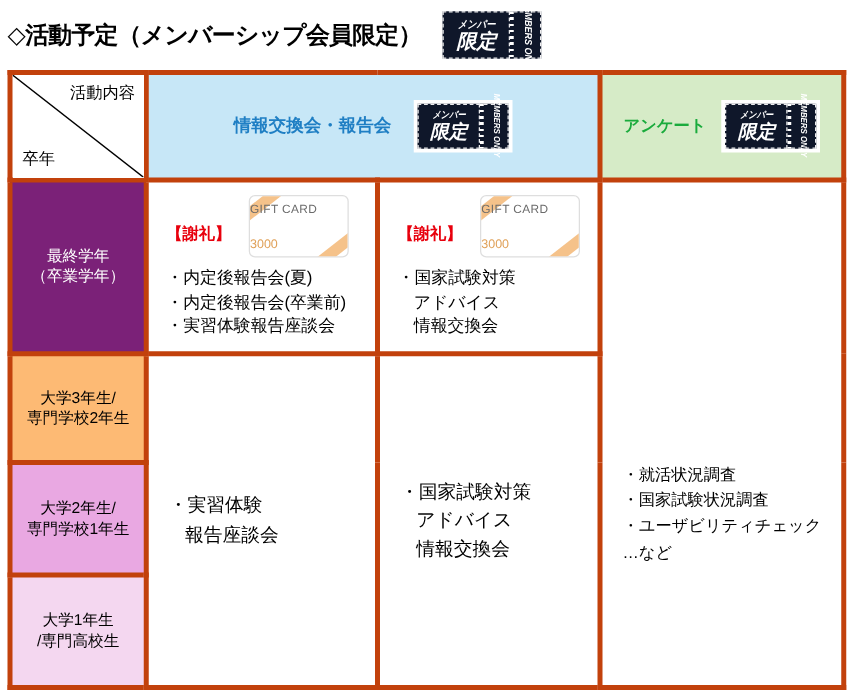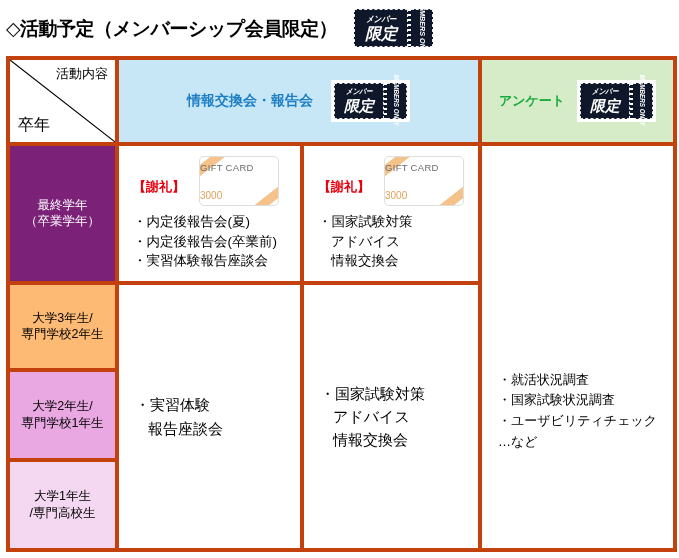--- a/index.html
+++ b/index.html
@@ -142,21 +142,21 @@
     position: absolute;
     right: 7px;
     top: 5px;
     font-size: 13px;
     white-space: nowrap;
   }
   .corner-bot {
     position: absolute;
     left: 8px;
     bottom: 6px;
-    font-size: 16px;
+    font-size: 13px;
     white-space: nowrap;
   }
 
   
   .hd {
     text-align: left;
   }
   .hd-blue { background: #c7e7f7; }
   .hd-green { background: #d6ebc7; margin-top: 36px; }
   .hd-wrap {

